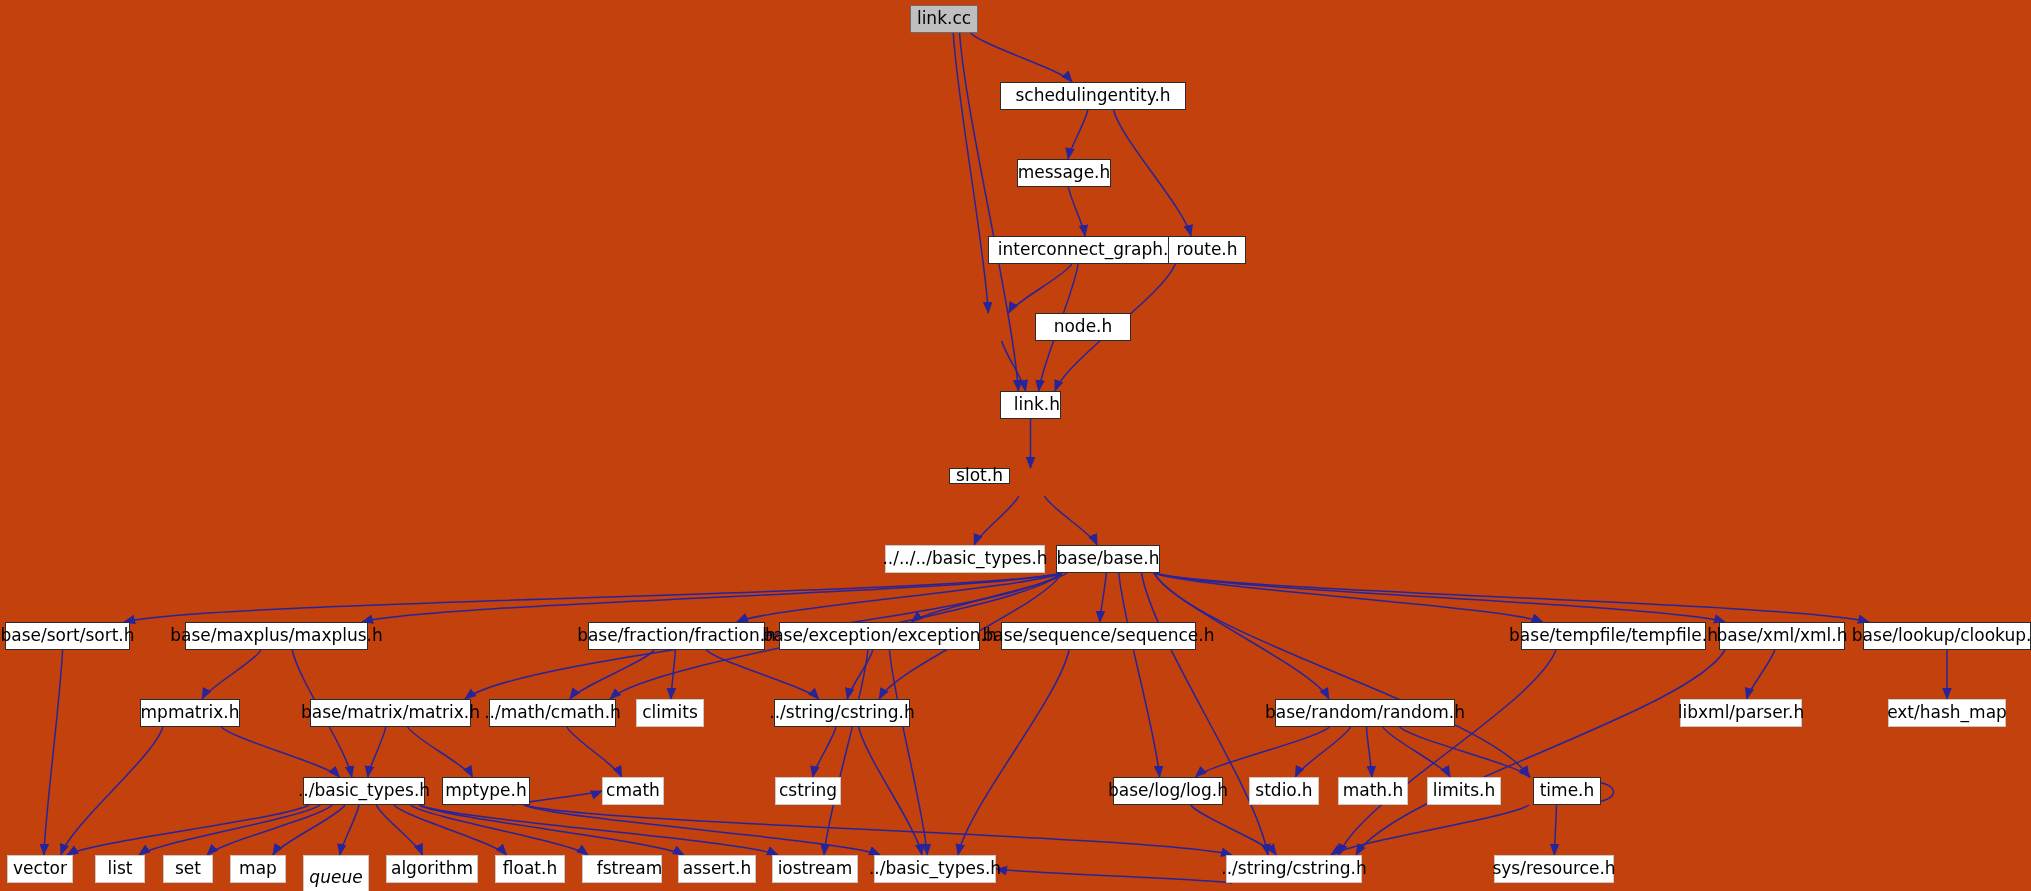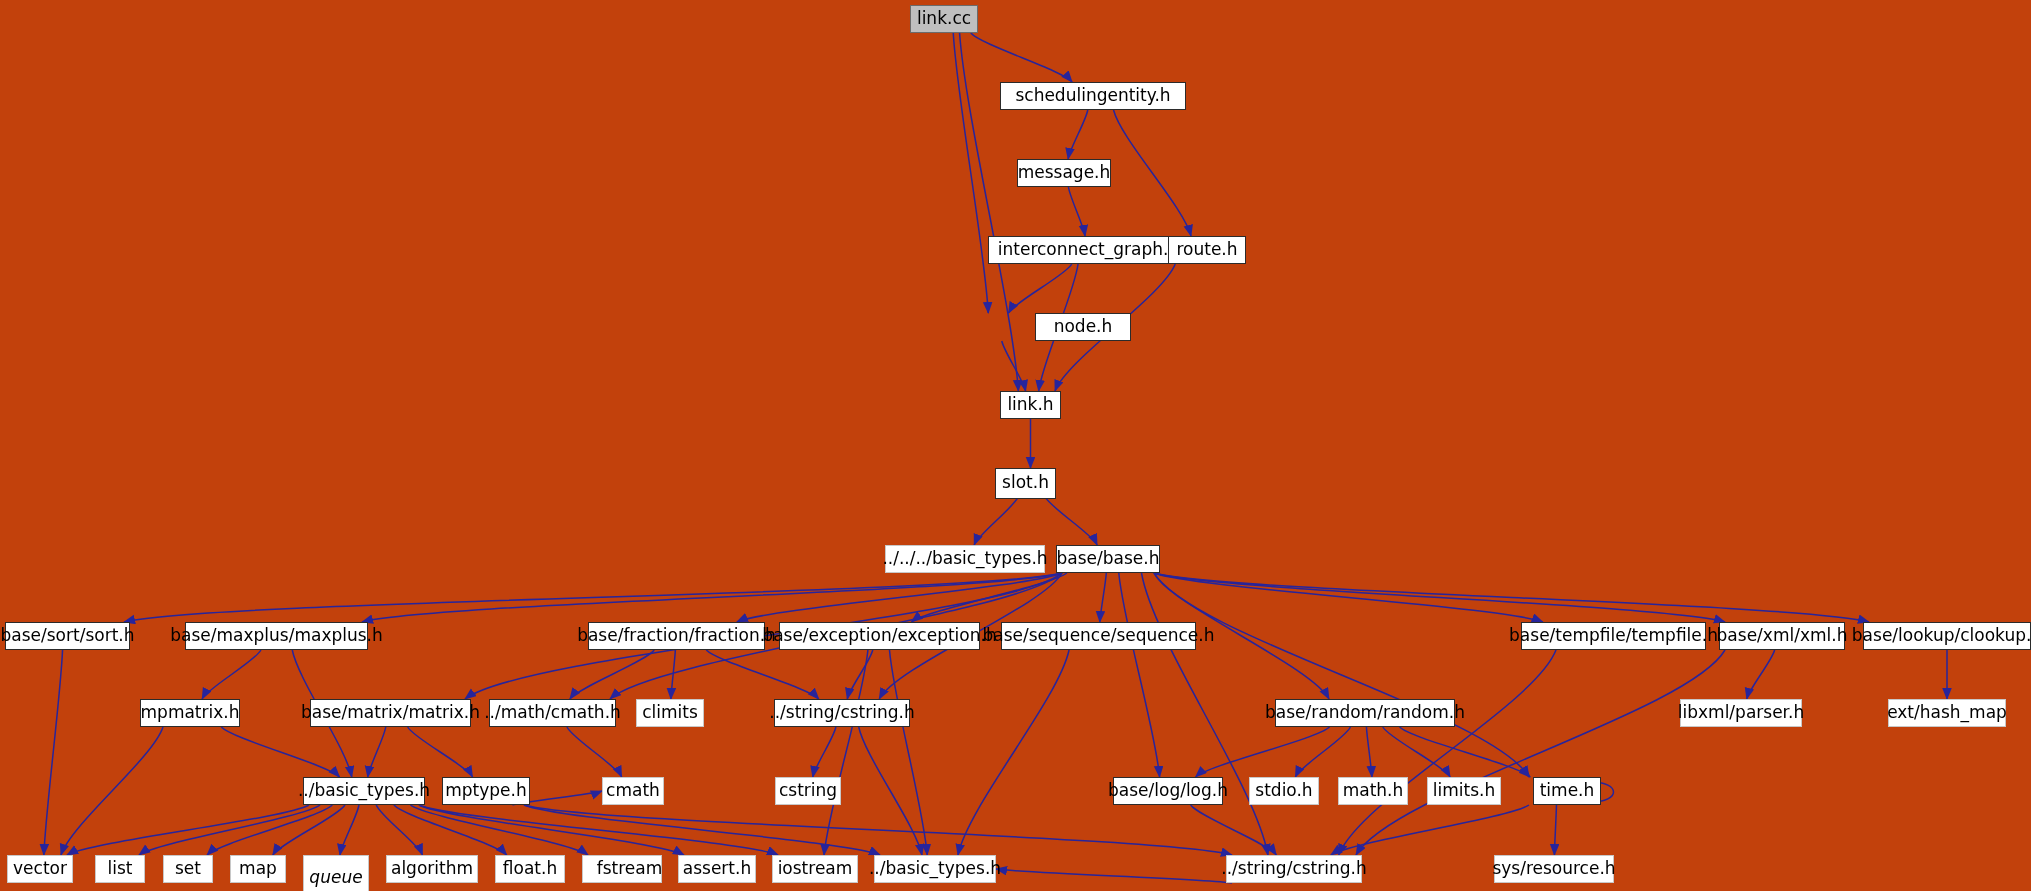--- a/index.html
+++ b/index.html
@@ -109,24 +109,24 @@
       </div>
       <div class="node solid" style="left: 988px; top: 236px; width: 201px; height: 28px;">
         <span>interconnect_graph.h</span>
       </div>
       <div class="node solid" style="left: 1168px; top: 236px; width: 78px; height: 28px;">
         <span>route.h</span>
       </div>
       <div class="node solid" style="left: 992px; top: 313px; width: 96px; height: 28px; margin-left: 43px;">
         <span>node.h</span>
       </div>
-      <div class="node solid" style="left: 1000px; top: 391px; width: 61px; height: 28px;">
+      <div class="node solid" style="left: 1000px; top: 391px; width: 61px; height: 28px; justify-content: flex-end;">
         <span>link.h</span>
       </div>
-      <div class="node solid" style="left: 995px; top: 468px; width: 61px; height: 31px;">
+      <div class="node solid" style="left: 949px; top: 468px; width: 61px; height: 16px;">
         <span>slot.h</span>
       </div>
       <div class="node light" style="left: 885px; top: 545px; width: 160px; height: 28px;">
         <span>../../../basic_types.h</span>
       </div>
       <div class="node solid" style="left: 1056px; top: 545px; width: 104px; height: 28px;">
         <span>base/base.h</span>
       </div>
       <div class="node solid" style="left: 5px; top: 622px; width: 125px; height: 28px;">
         <span>base/sort/sort.h</span>

